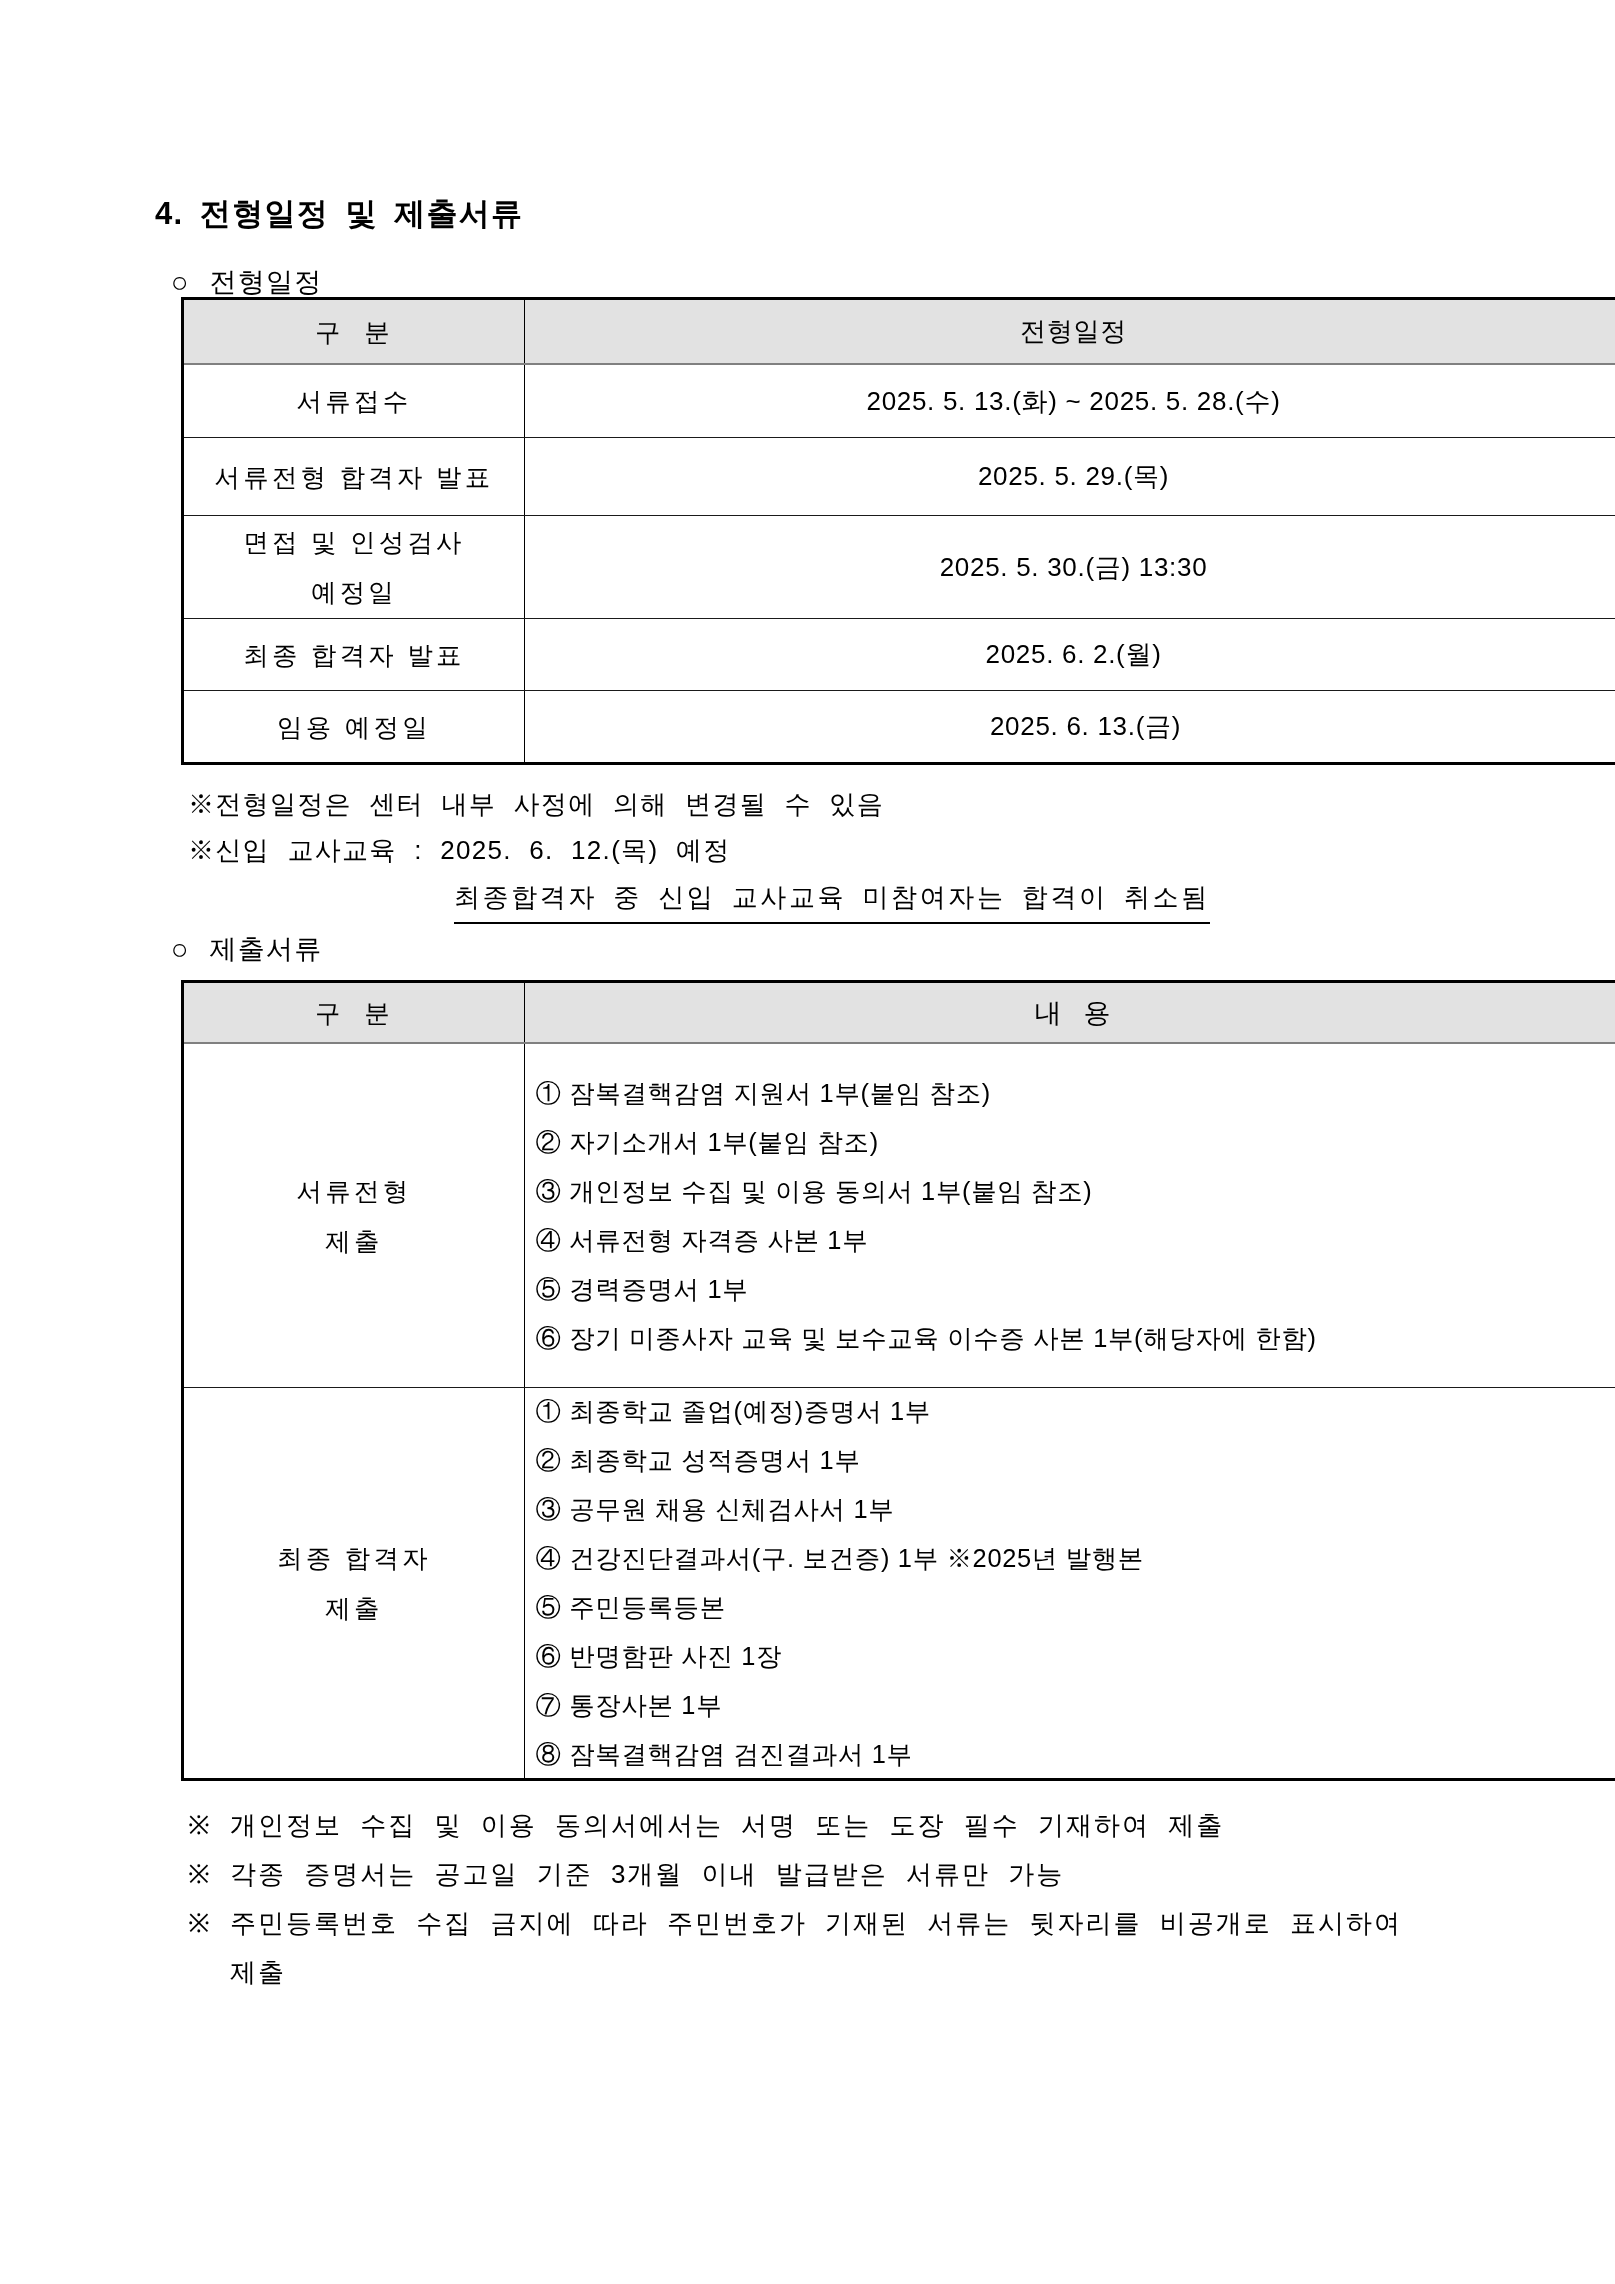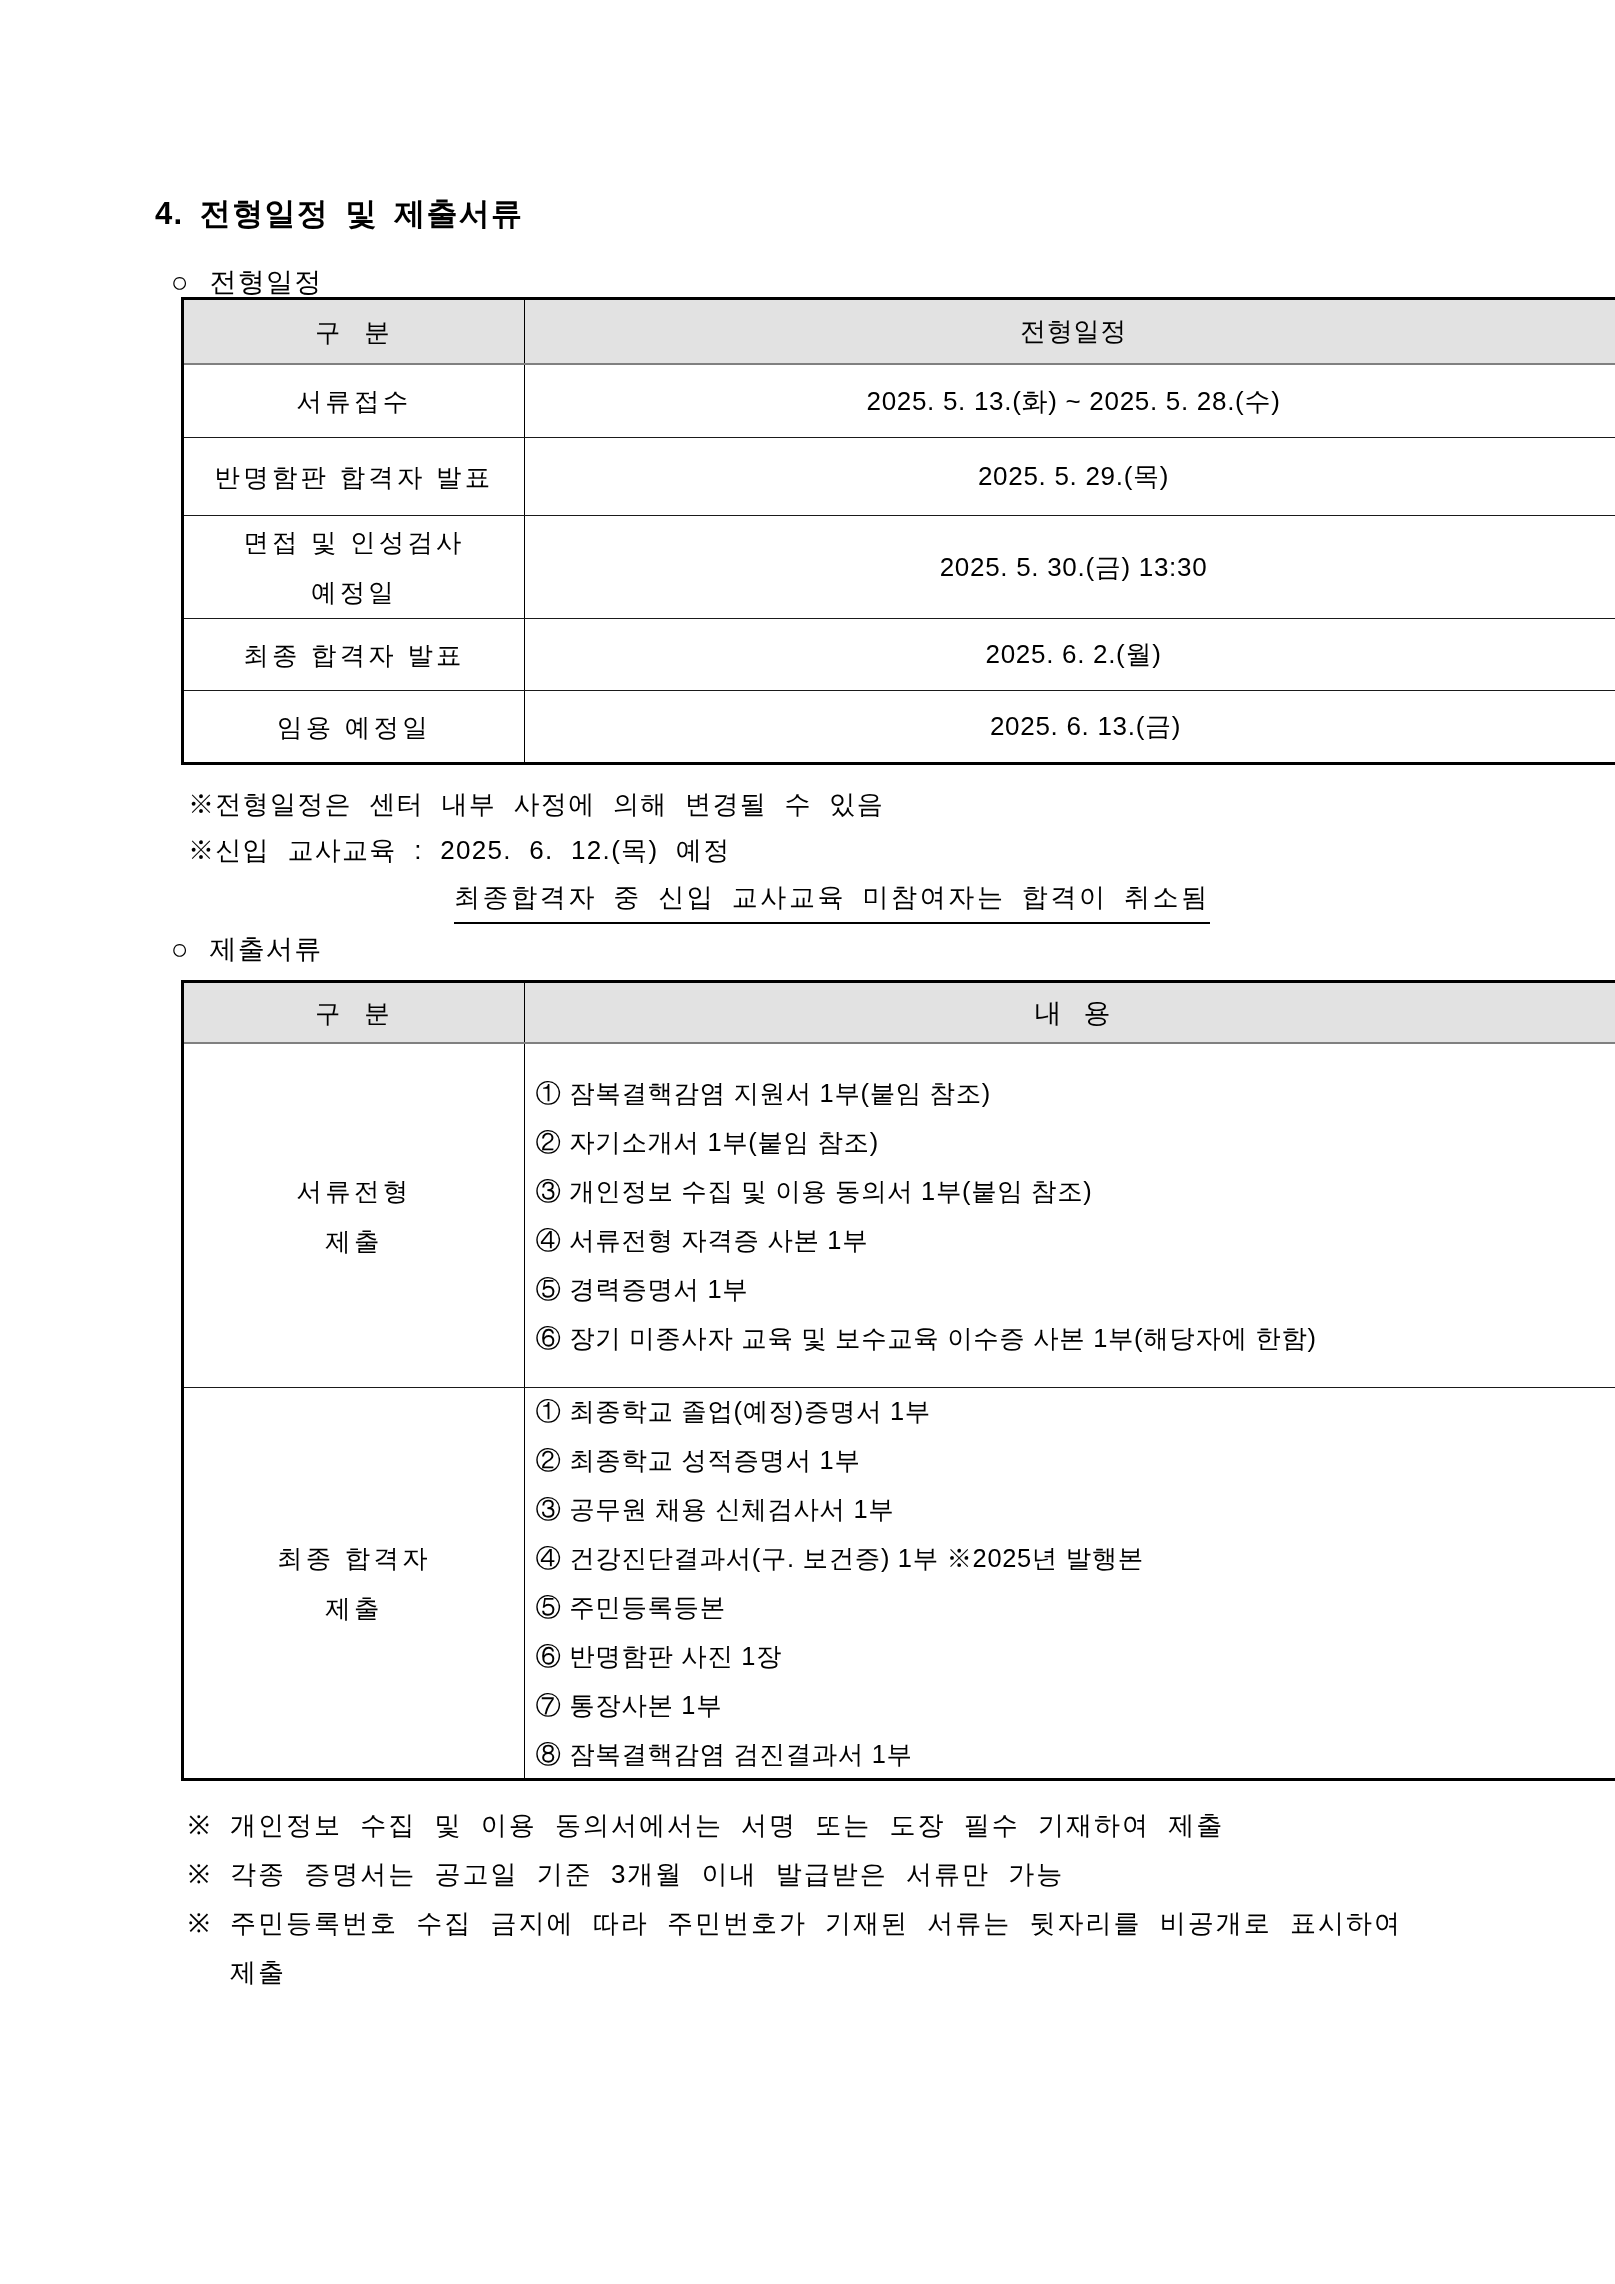--- a/index.html
+++ b/index.html
@@ -153,21 +153,21 @@
   <div class="tbl t1">
     <div class="row head">
       <div class="c-label">구 분</div>
       <div class="c-value">전형일정</div>
     </div>
     <div class="row body-row r1">
       <div class="c-label">서류접수</div>
       <div class="c-value">2025. 5. 13.(화) ~ 2025. 5. 28.(수)</div>
     </div>
     <div class="row body-row r2">
-      <div class="c-label">반명함판 합격자 발표</div>
+      <div class="c-label">서류전형 합격자 발표</div>
       <div class="c-value">2025. 5. 29.(목)</div>
     </div>
     <div class="row body-row r3">
       <div class="c-label">
         <span>면접 및 인성검사</span>
         <span>예정일</span>
       </div>
       <div class="c-value">2025. 5. 30.(금) 13:30</div>
     </div>
     <div class="row body-row r4">

